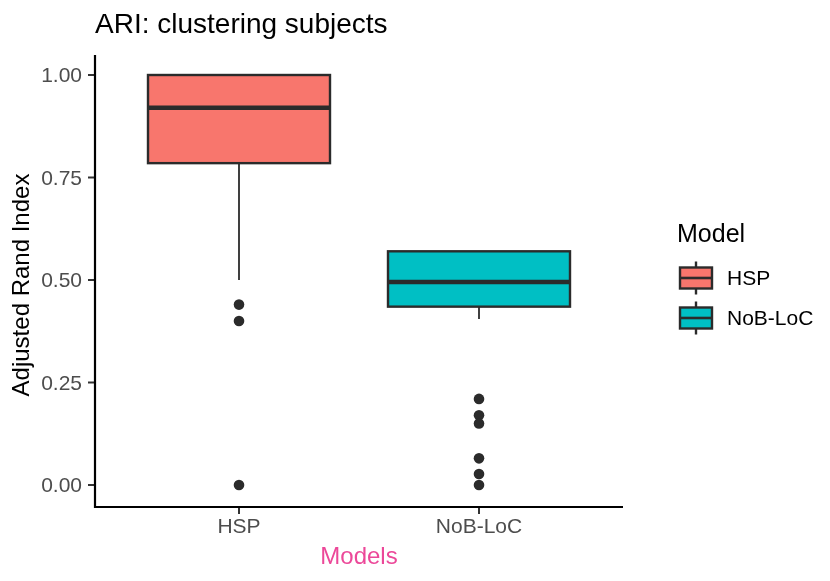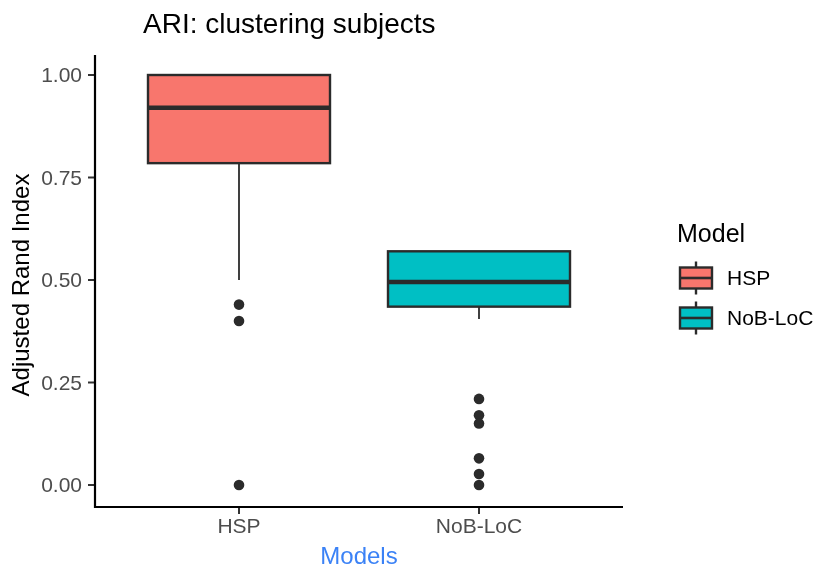--- a/index.html
+++ b/index.html
@@ -1,22 +1,22 @@
 <!DOCTYPE html>
 <html><head>
 <meta charset="utf-8">
 <style>
   html,body{margin:0;padding:0;background:#ffffff;}
   #figure{
     position:relative;width:830px;height:581px;background:#ffffff;
     font-family:"Liberation Sans",sans-serif;overflow:hidden;color:#000;
   }
   #plot-svg{position:absolute;left:0;top:0;}
-  .chart-title{position:absolute;left:95px;top:9px;font-size:28px;line-height:1.1;color:#000;white-space:nowrap;margin-left:48px;}
-  .x-title{position:absolute;left:359px;top:542px;transform:translateX(-50%);font-size:24px;color:#3b82f6;white-space:nowrap;}
+  .chart-title{position:absolute;left:95px;top:9px;font-size:28px;line-height:1.1;color:#000;white-space:nowrap;}
+  .x-title{position:absolute;left:359px;top:542px;transform:translateX(-50%);font-size:24px;color:#ec4899;white-space:nowrap;}
   .y-title{position:absolute;left:21px;top:285px;transform:translate(-50%,-50%) rotate(-90deg);font-size:24px;color:#000;white-space:nowrap;}
   .legend{position:absolute;left:663px;top:219px;margin-left:14px;}
   .legend-title{font-size:25px;line-height:1.15;color:#000;}
   .legend-items{margin-top:10px;}
   .legend-item{display:flex;align-items:center;height:40px;}
   .legend-label{margin-left:12px;font-size:21px;color:#000;white-space:nowrap;}
 </style>
 </head>
 <body>
 

